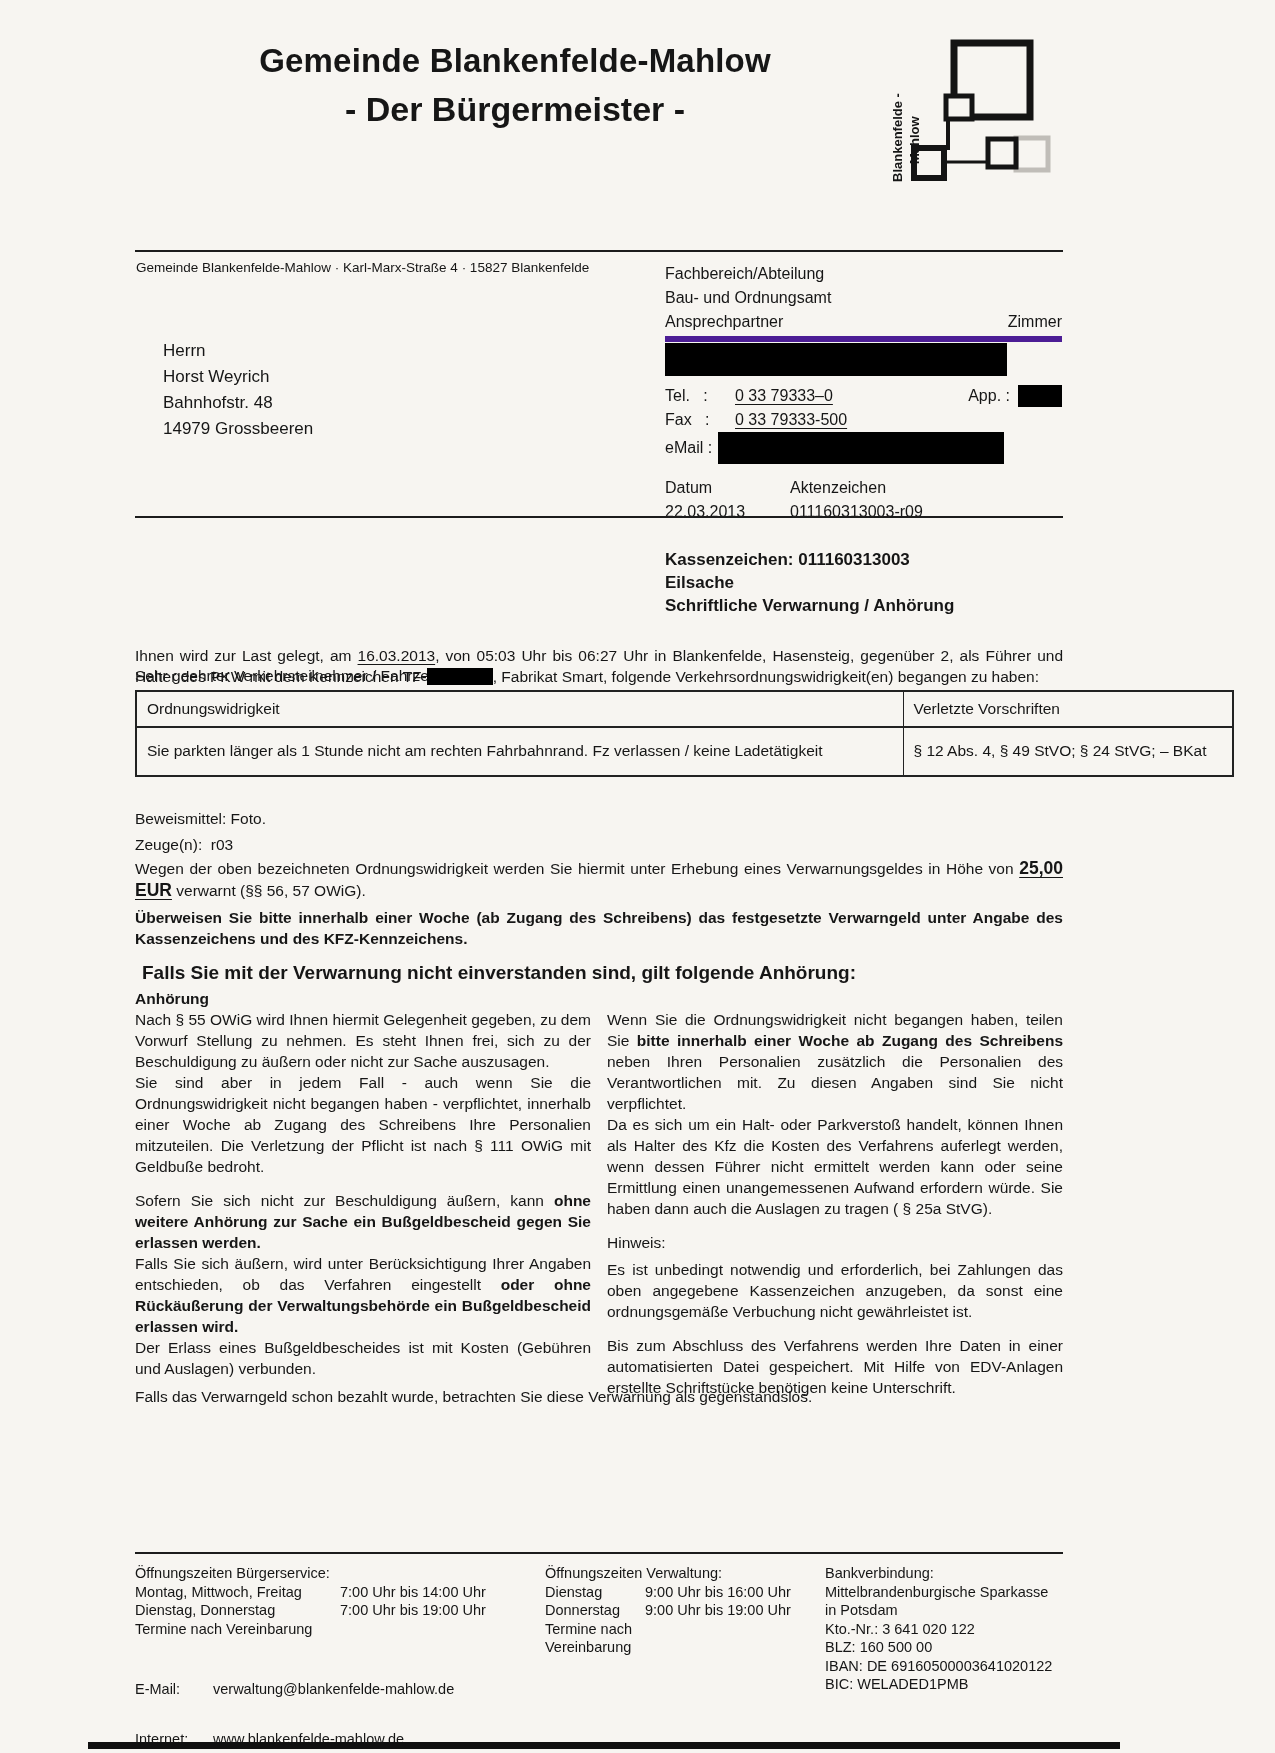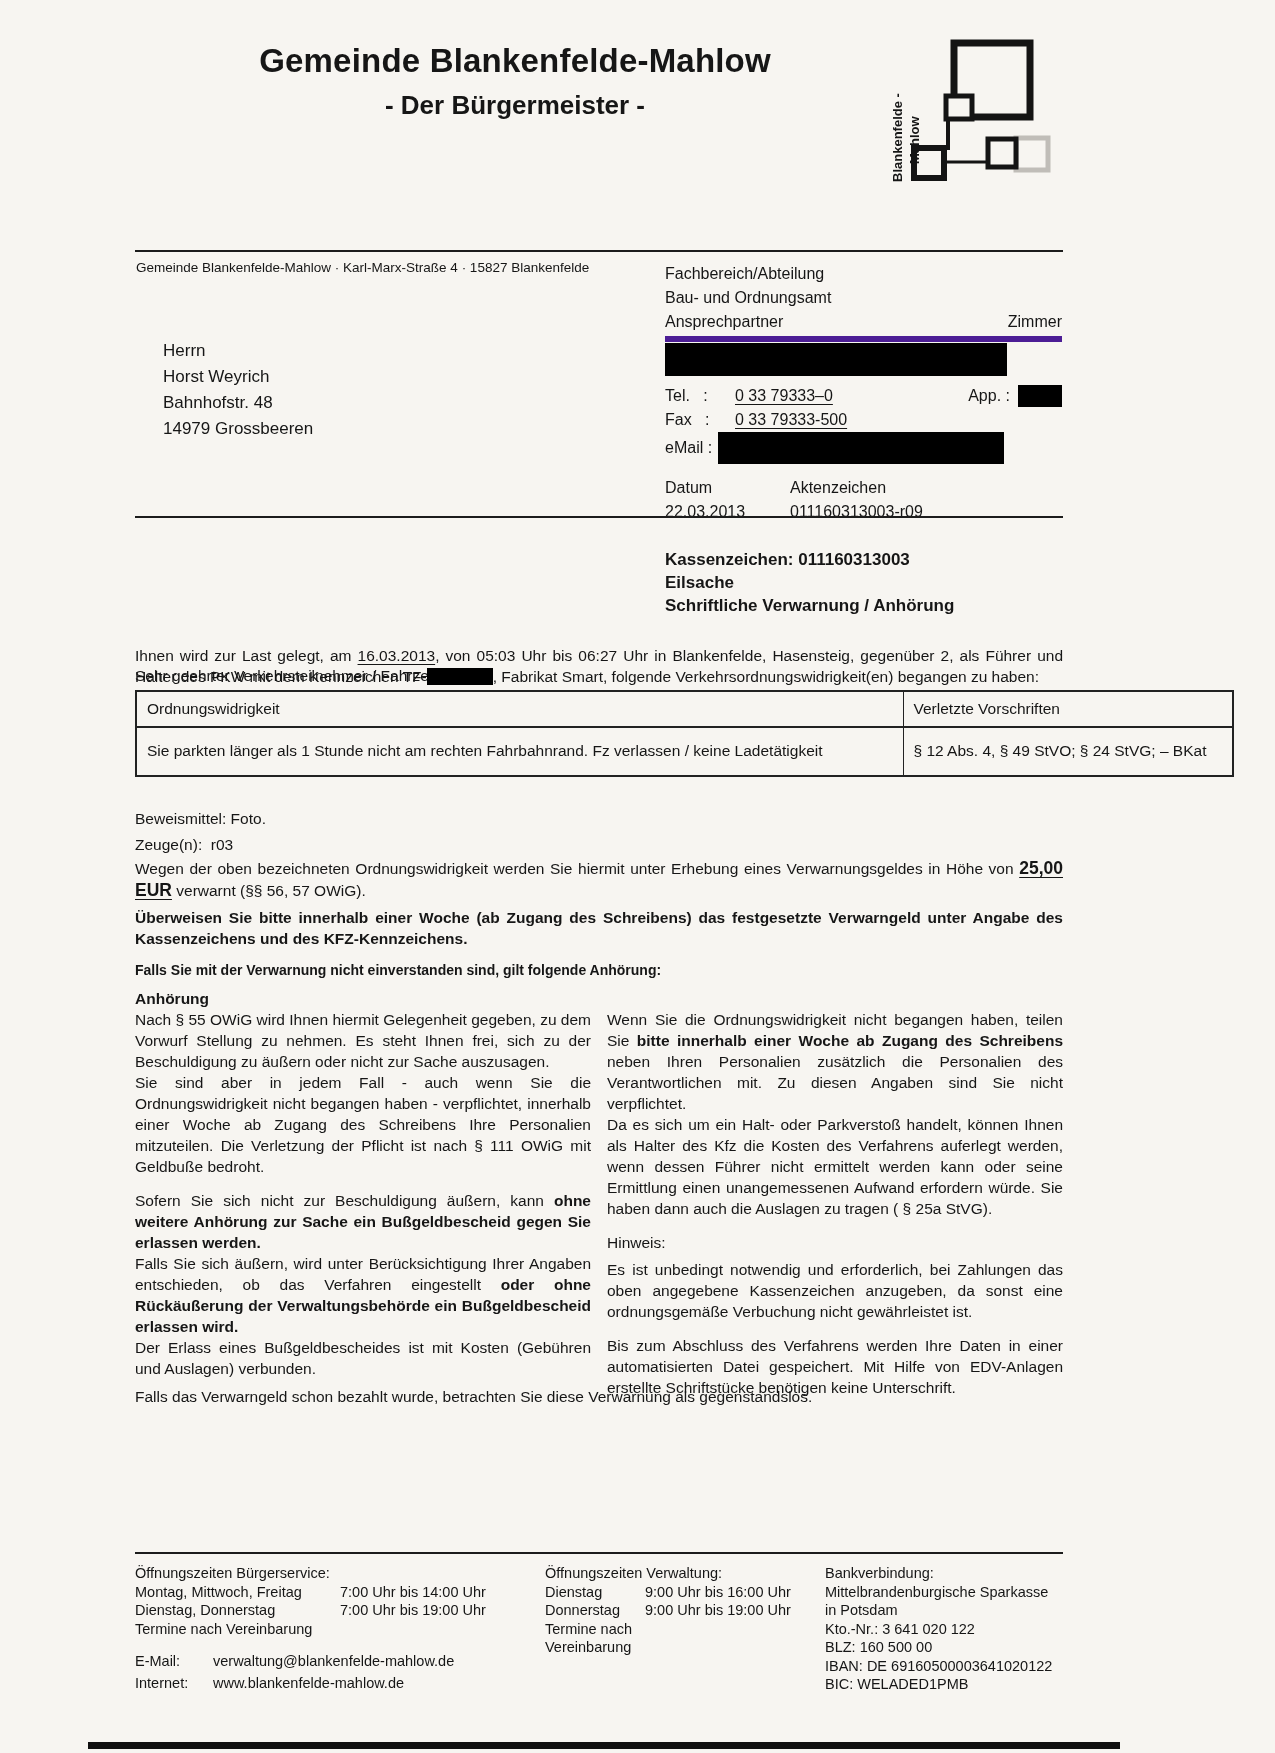--- a/index.html
+++ b/index.html
@@ -14,21 +14,21 @@
   .rule{background:#1c1c1c; height:2px;}
   .redact{background:#000;}
   .b{font-weight:bold;}
   .u{text-decoration:underline; text-underline-offset:3px;}
   .pre{white-space:pre;}
   .just{text-align:justify;}
 
   
   .title-wrap{left:135px; top:42px; width:760px; text-align:center;}
   .doc-title{font-size:33px; font-weight:bold; letter-spacing:.2px; margin:0;}
-  .doc-subtitle{font-size:26px; font-weight:bold; margin:10px 0 0 0;}
+  .doc-subtitle{font-size:34px; font-weight:bold; margin:10px 0 0 0;}
 
   
   .logo{left:888px; top:34px;}
 
   
   .sender{left:136px; top:260px; font-size:13.5px;}
   .recipient{left:163px; top:338px; font-size:17px; line-height:26px;}
 
   .contact{left:665px; top:262px; width:397px; font-size:16px; line-height:24px;}
   .c-row{display:flex; align-items:center;}
@@ -55,39 +55,39 @@
   .vth{border-bottom:2px solid #222;}
   .vcell-l{width:70%; padding:8px 10px; box-sizing:border-box; border-right:1px solid #222;}
   .vcell-r{width:30%; padding:8px 10px; box-sizing:border-box;}
   .vrow-body .vcell-l,.vrow-body .vcell-r{padding-top:12px; padding-bottom:14px; line-height:21px;}
 
   .evidence{left:135px; top:806px; font-size:15.5px; line-height:26px;}
 
   .verwarnung{left:135px; top:858px; width:928px;}
   .amount{font-size:17.5px;}
   .ueberweisen{left:135px; top:908px; width:928px; font-weight:bold;}
-  .falls-heading{left:135px; top:962px; width:928px; font-weight:bold; font-size:14px;}
+  .falls-heading{left:142px; top:962px; width:928px; font-weight:bold; font-size:19px;}
 
   .cols{left:135px; top:988px; width:928px; display:flex; gap:16px;}
   .col{width:456px; font-size:15.5px; line-height:21px; text-align:justify;}
   .col p{margin:0;}
   .col .vgap{height:13px;}
   .col-r{padding-top:21px;}
   .anh-head{font-weight:bold;}
 
   .closing{left:135px; top:1388px; font-size:15.5px;}
 
   
   .f-rule{left:135px; top:1552px; width:928px;}
   .footer{left:135px; top:1564px; width:928px; font-size:14.5px; line-height:18.5px;}
   .f-grid{display:grid; grid-template-columns:410px 280px 238px;}
   .f-day1{display:inline-block; width:205px;}
   .f-day2{display:inline-block; width:100px;}
   .contact-lines{left:135px; top:1650px; font-size:14.5px; line-height:22px;}
-  .cl-lbl{display:inline-block; width:78px;}
+  .cl-lbl{display:inline-block; width:78px;margin-top:28px;}
   .bottom-bar{left:88px; top:1742px; width:1032px; height:7px; background:#101010;}
 </style>
 </head>
 <body>
 
 <div class="page">
 
   <div class="abs title-wrap">
     <div class="doc-title">Gemeinde Blankenfelde-Mahlow</div>
     <div class="doc-subtitle">- Der Bürgermeister -</div>

